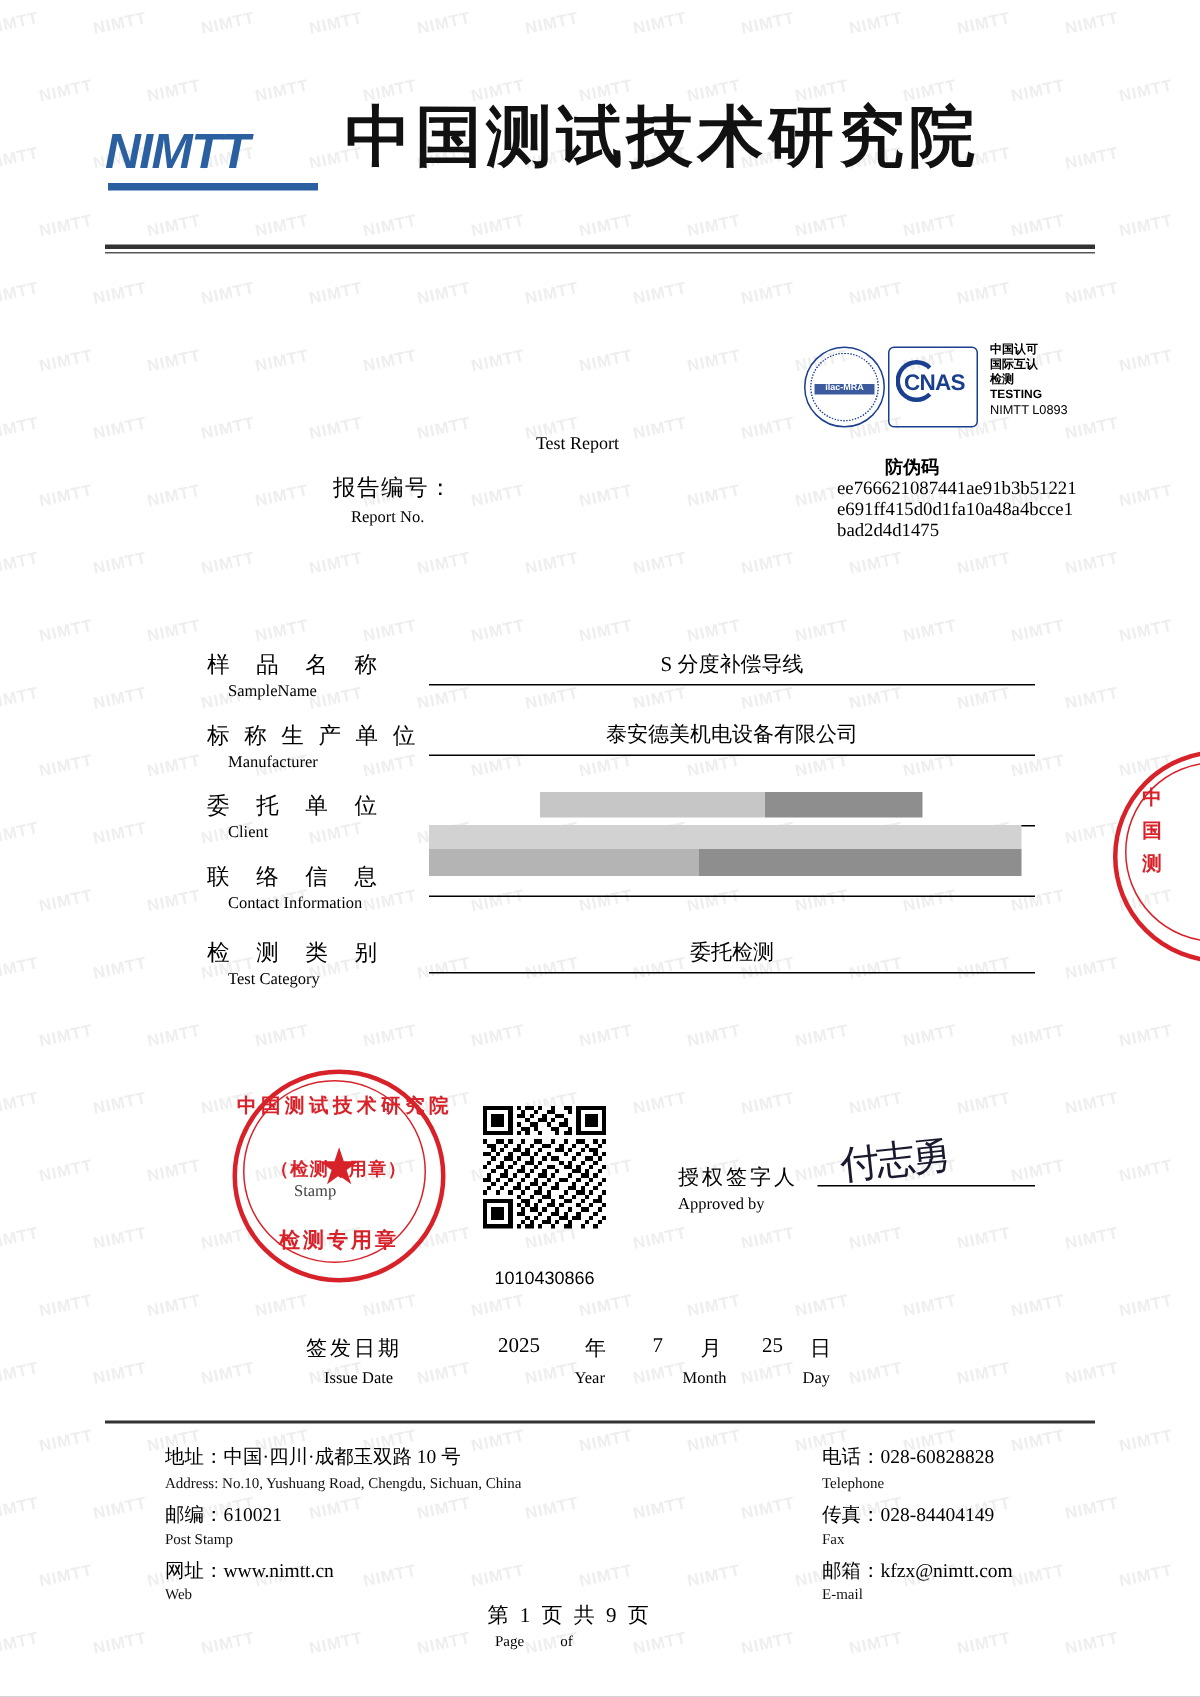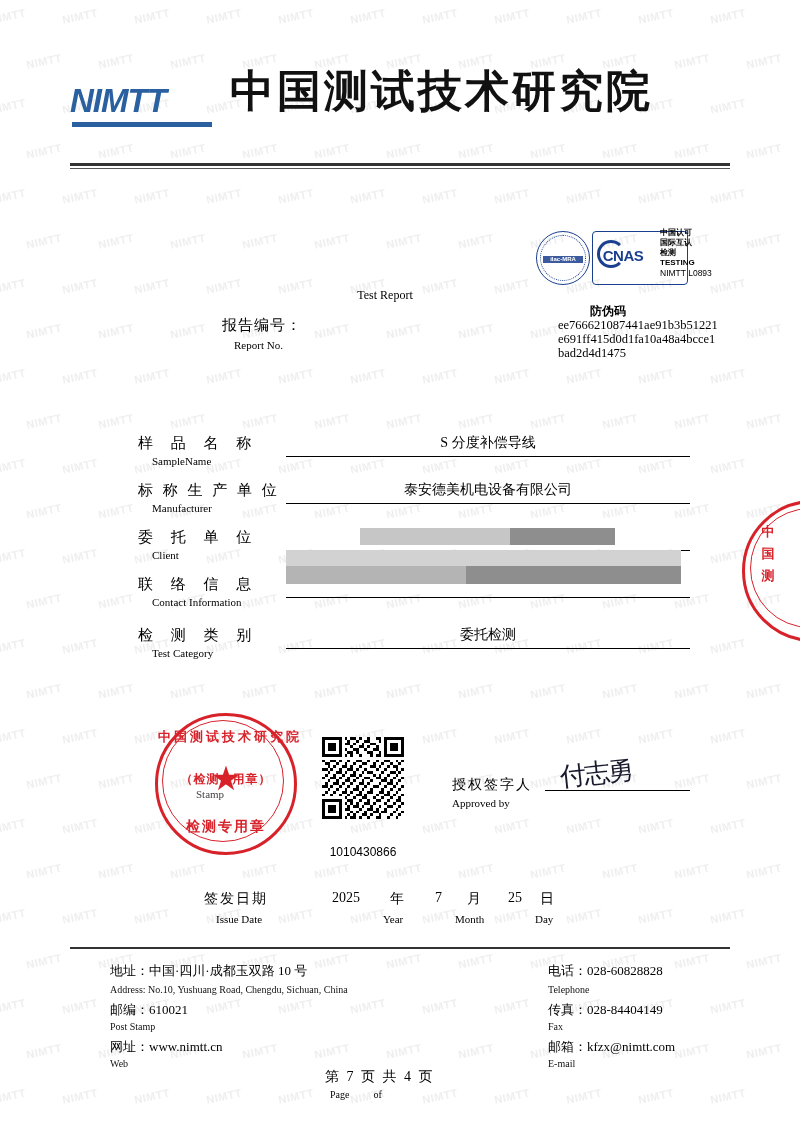--- a/index.html
+++ b/index.html
@@ -165,21 +165,20 @@
     font-weight: bold;
   }
   .cnas-mark {
     position: absolute;
     left: 592px;
     top: 231px;
     width: 58px;
     height: 52px;
     border: 1px solid #1a3f8f;
     border-radius: 4px;
-    padding-left: 36px;
   }
   .cnas-mark .c-circle {
     position: absolute;
     left: 4px; top: 8px;
     width: 22px; height: 22px;
     border: 3px solid #1a3f8f;
     border-radius: 50%;
     border-right-color: transparent;
   }
   .cnas-mark .c-text {
@@ -1087,19 +1086,19 @@
     <div class="f-cn" style="left:110px; top:1038px;">网址：www.nimtt.cn</div>
     <div class="f-en" style="left:110px; top:1058px;">Web</div>
 
     <div class="f-cn" style="left:548px; top:962px;">电话：028-60828828</div>
     <div class="f-en" style="left:548px; top:984px;">Telephone</div>
     <div class="f-cn" style="left:548px; top:1001px;">传真：028-84404149</div>
     <div class="f-en" style="left:548px; top:1021px;">Fax</div>
     <div class="f-cn" style="left:548px; top:1038px;">邮箱：kfzx@nimtt.com</div>
     <div class="f-en" style="left:548px; top:1058px;">E-mail</div>
 
-    <div class="page-no">第 7 页 共 4 页</div>
+    <div class="page-no">第 1 页 共 9 页</div>
     <div class="page-no-en">
       <span>Page</span><span class="of">of</span>
     </div>
 
   </div>
 </div>
 
 </body></html>

